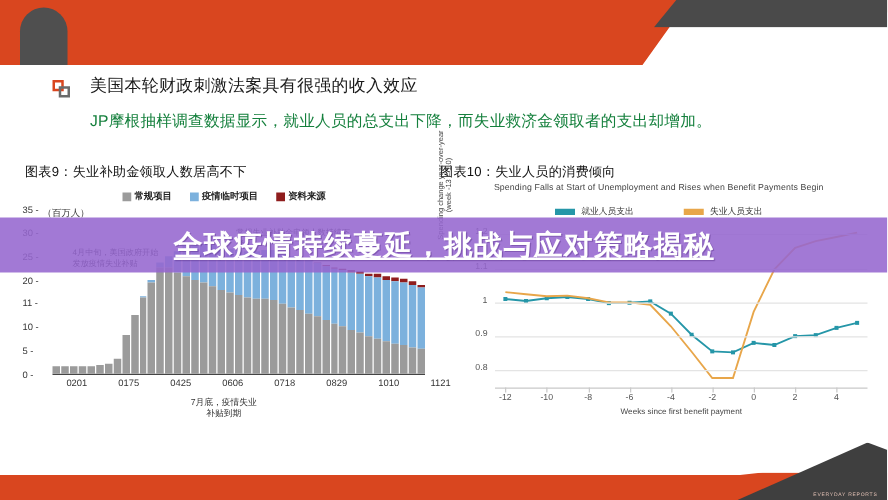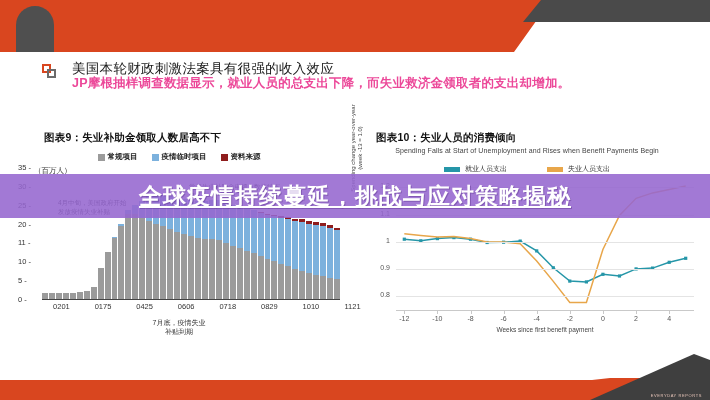--- a/index.html
+++ b/index.html
@@ -60,29 +60,28 @@
     position: absolute; left: 42px; top: 64px; width: 14px; height: 14px;
   }
   .hdr-icon .sq1 { position:absolute; left:0; top:0; width:9px; height:9px; border:2px solid #d9461f; background:#fff; }
   .hdr-icon .sq2 { position:absolute; left:5px; top:5px; width:9px; height:9px; border:2px solid #6b6b6b; background:transparent; }
 
   .hdr-line1 {
     position: absolute; left: 72px; top: 60px; width: 600px;
     font-size: 13.5px; color: #1a1a1a; letter-spacing: .3px;
   }
   .hdr-line2 {
-    position: absolute; left: 72px; top: 75px; width: 620px;
-    font-size: 12.5px; color: #ec4899; letter-spacing: .2px; font-weight: bold;
+    position: absolute; left: 72px; top: 89px; width: 620px;
+    font-size: 12.5px; color: #15803d; letter-spacing: .2px;
   }
 
   
   .chart-title {
-    position: absolute; font-size: 10.5px; font-weight: bold; color: #111;
+    position: absolute; font-size: 10.5px; font-weight: normal; color: #111;
     letter-spacing: .2px;
-    margin-left: 24px;
   }
   #t9  { left: 20px;  top: 131px; }
   #t10 { left: 352px; top: 131px; }
 
   .panel { position: absolute; }
   #panel9  { left: 14px;  top: 150px; width: 330px; height: 205px; }
   #panel10 { left: 352px; top: 146px; width: 350px; height: 215px; }
 
   
   .legend9 { display:flex; gap:14px; justify-content:center; font-size:7.5px; color:#222; margin-top:2px; font-weight:bold;}

